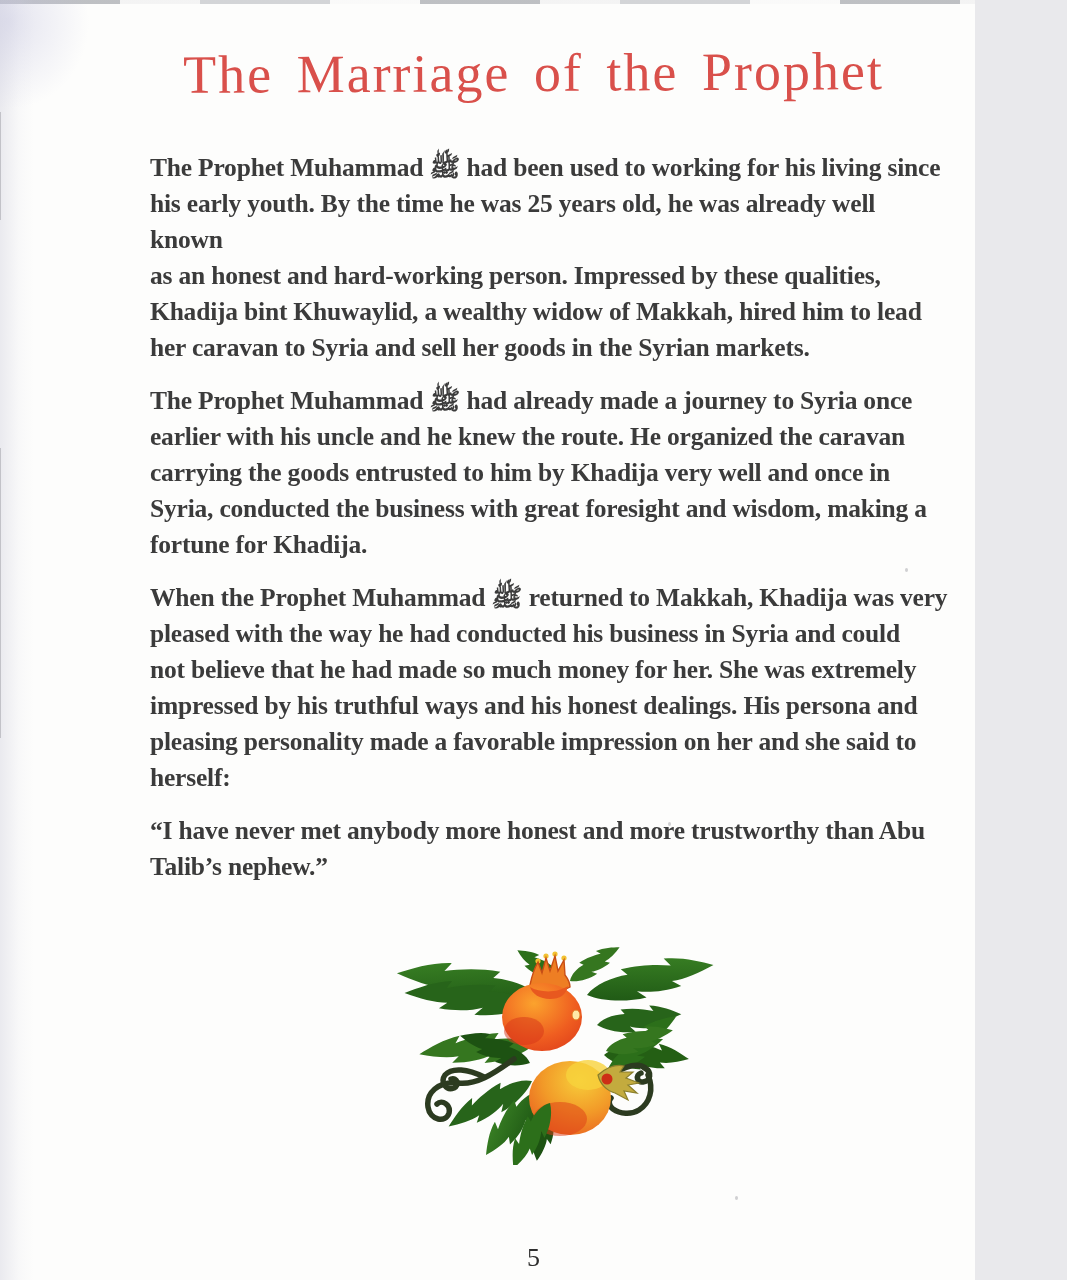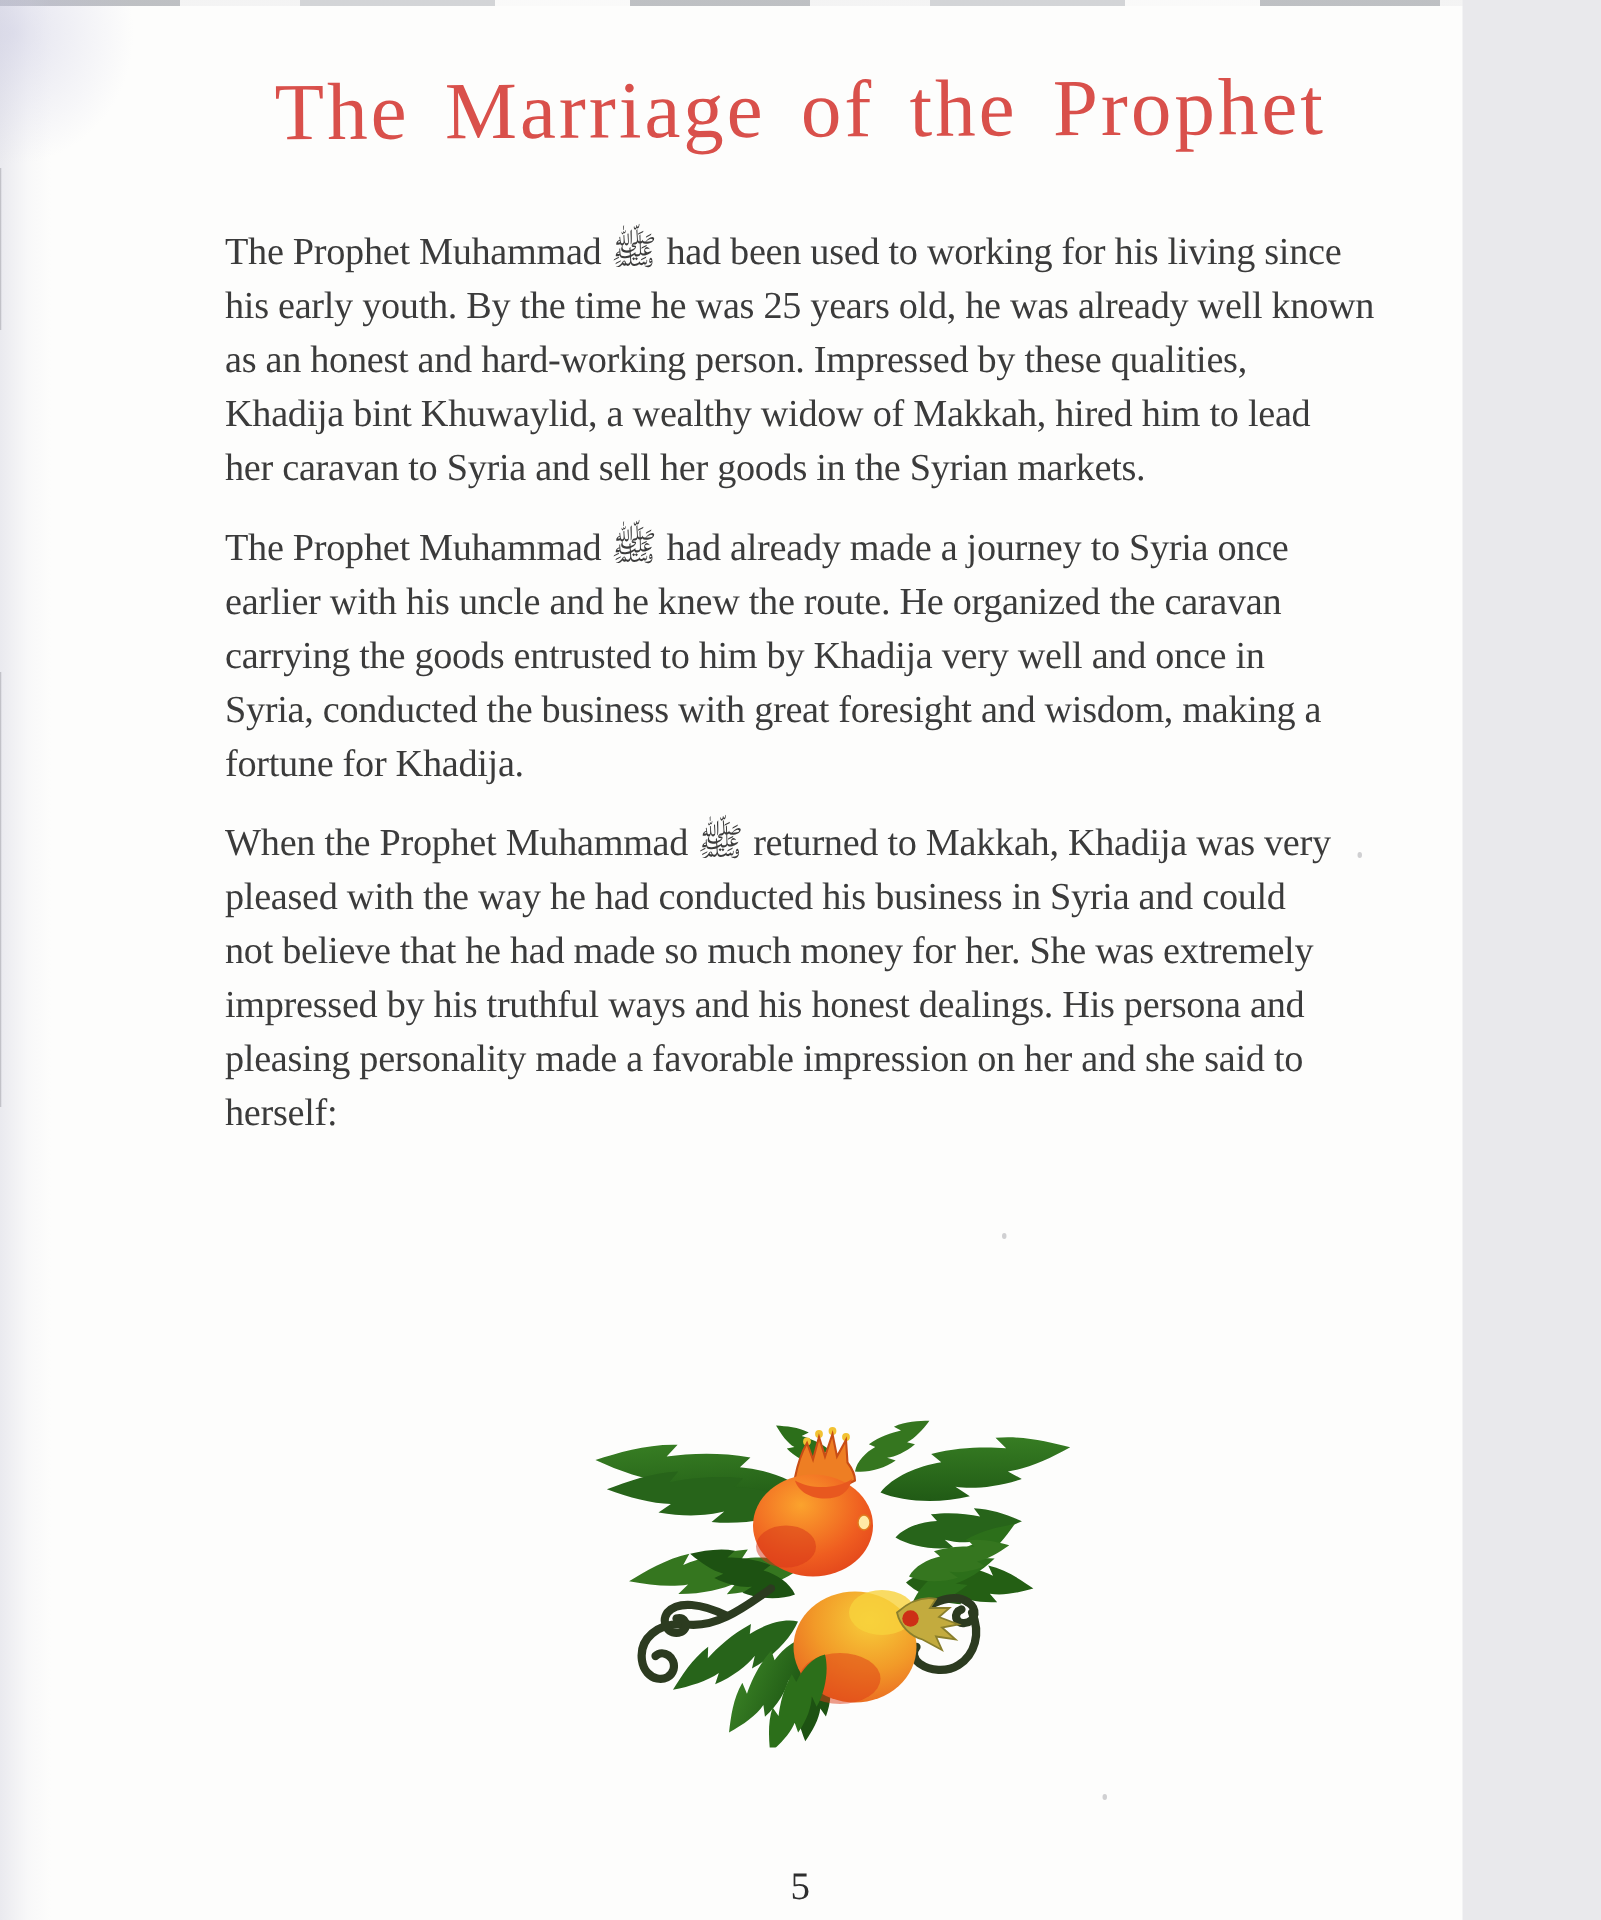--- a/index.html
+++ b/index.html
@@ -41,21 +41,21 @@
     margin:0;text-align:center;
     font-size:54px;font-weight:normal;
     letter-spacing:2px;word-spacing:8px;
     color:#d9504b;
     transform:rotate(-.3deg);
   }
   
   .body-text{
     position:absolute;top:150px;left:150px;width:800px;
     font-size:25.5px;line-height:36px;
-    color:#3b3b3b;letter-spacing:-.2px;
+    color:#3b3b3b;letter-spacing:-.2px;font-weight:bold;
   }
   .body-text p{margin:0 0 17px 0;white-space:pre-line;}
   
   .page-number{
     position:absolute;top:1243px;left:0;width:1067px;
     text-align:center;font-size:26px;color:#2e2e2e;
   }
   
   .illustration{position:absolute;left:392px;top:933px;}
 </style>
@@ -85,20 +85,22 @@
 earlier with his uncle and he knew the route. He organized the caravan
 carrying the goods entrusted to him by Khadija very well and once in
 Syria, conducted the business with great foresight and wisdom, making a
 fortune for Khadija.</p>
     <p>When the Prophet Muhammad ﷺ returned to Makkah, Khadija was very
 pleased with the way he had conducted his business in Syria and could
 not believe that he had made so much money for her. She was extremely
 impressed by his truthful ways and his honest dealings. His persona and
 pleasing personality made a favorable impression on her and she said to
 herself:</p>
+    <p>“I have never met anybody more honest and more trustworthy than Abu
+Talib’s nephew.”</p>
   </div>
 
   <svg class="illustration" width="325" height="232" viewBox="0 0 325 232" aria-hidden="true">
     <defs>
       <radialGradient id="pomA" cx="0.40" cy="0.30" r="0.95">
         <stop offset="0" stop-color="#fba32d"></stop>
         <stop offset="0.55" stop-color="#ef5d20"></stop>
         <stop offset="1" stop-color="#d93418"></stop>
       </radialGradient>
       <radialGradient id="pomB" cx="0.62" cy="0.26" r="1.0">

